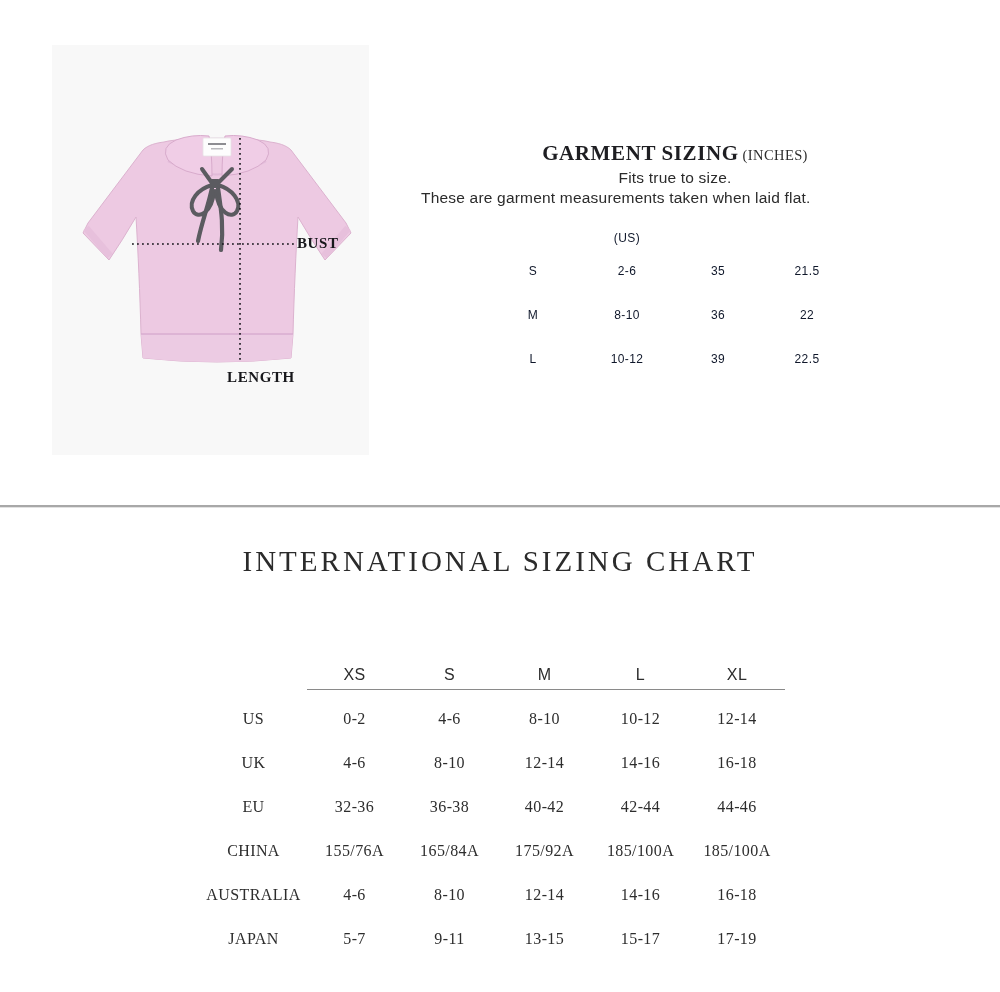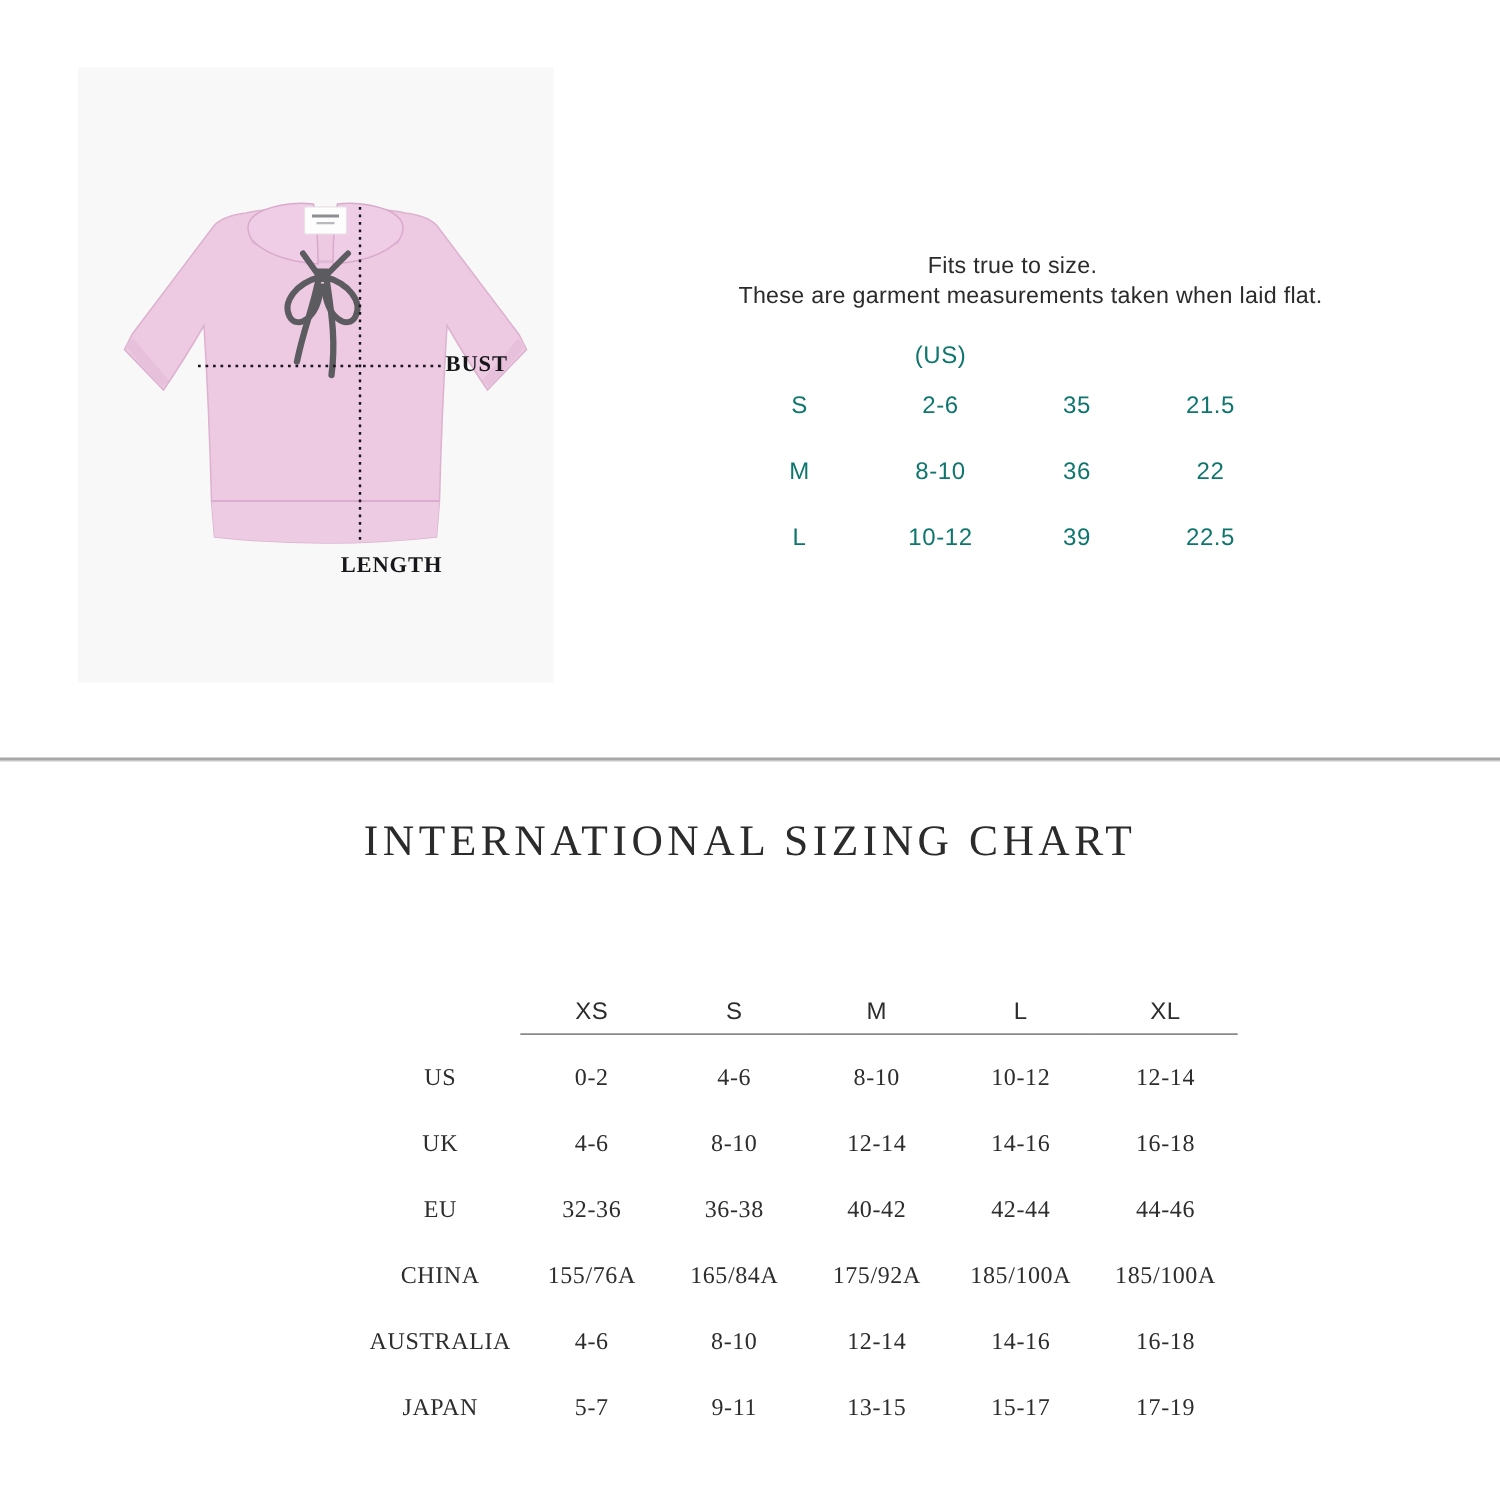--- a/index.html
+++ b/index.html
@@ -12,39 +12,39 @@
   .measure-label{font-family:"Liberation Serif",serif;font-weight:bold;font-size:15px;
                  letter-spacing:0.6px;color:#17171b;}
   #bust-label{left:245px;top:190px;}
   #length-label{left:168px;top:324px;width:82px;text-align:center;}
 
   
   #gs-title{left:460px;top:141px;width:430px;text-align:center;font-family:"Liberation Serif",serif;color:#1e1e22;}
   #gs-title .t1{font-weight:bold;font-size:21px;letter-spacing:0.6px;}
   #gs-title .t2{font-weight:normal;font-size:14.5px;letter-spacing:0.4px;color:#2d2d2d;}
   #gs-sub1{left:460px;top:169px;width:430px;text-align:center;font-size:15.5px;letter-spacing:0.2px;}
-  #gs-sub2{left:447px;top:189px;width:480px;text-align:center;font-size:15.5px;letter-spacing:0.2px;}
+  #gs-sub2{left:421px;top:189px;width:480px;font-size:15.5px;letter-spacing:0.2px;}
 
   table{border-collapse:collapse;}
   #gs-table{left:497px;top:227px;width:366px;table-layout:fixed;}
-  #gs-table td,#gs-table th{text-align:center;font-weight:normal;font-size:16px;
-        letter-spacing:0.4px;color:#0f766e;padding:0;}
+  #gs-table td,#gs-table th{text-align:center;font-weight:normal;font-size:12px;
+        letter-spacing:0.4px;color:#0f172a;padding:0;}
   #gs-table .hdr-top td{height:22px;}
   #gs-table .hdr td{height:31px;vertical-align:middle;border-bottom:1px solid #6e6e6e;}
   #gs-table .row td{height:44px;vertical-align:middle;}
 
   
   #divider{left:0;top:505px;width:1000px;height:2px;background:#a8a8a8;border-bottom:1px solid #e2e2e2;}
 
   
   #intl-title{left:0;top:545px;width:1000px;text-align:center;font-family:"Liberation Serif",serif;
               font-weight:normal;font-size:29px;letter-spacing:3px;color:#2b2b2b;}
   #intl-sub{left:0;top:597px;width:1000px;text-align:center;font-size:15.5px;line-height:20px;letter-spacing:0.2px;}
 
-  #intl-table{left:200px;top:660px;width:585px;table-layout:fixed;margin-left:40px;}
+  #intl-table{left:200px;top:660px;width:585px;table-layout:fixed;}
   #intl-table th,#intl-table td{text-align:center;font-weight:normal;font-size:16px;
         letter-spacing:0.4px;color:#2d2d2d;padding:0;}
   #intl-table thead th{height:29px;vertical-align:middle;}
   #intl-table thead th.lined{border-bottom:1px solid #8a8a8a;}
   #intl-table tbody td{height:44px;vertical-align:middle;font-family:Liberation Serif, serif;}
   #intl-table tbody tr:first-child td{padding-top:7px;}
 </style>
 </head>
 <body>
 
@@ -86,20 +86,24 @@
         <rect x="158" y="134" width="10" height="9" rx="2" fill="#5b5b60" stroke="none"></rect>
       </g>
 
       <path d="M80,199 L243,199" stroke="#17171b" stroke-width="1.6" stroke-dasharray="1.8 3.2" fill="none"></path>
       <path d="M188,93 L188,317" stroke="#17171b" stroke-width="1.6" stroke-dasharray="1.8 3.2" fill="none"></path>
     </svg>
     <span id="bust-label" class="abs measure-label">BUST</span>
     <span id="length-label" class="abs measure-label">LENGTH</span>
   </div>
 
+  <div id="gs-title" class="abs">
+    <span class="t1">GARMENT SIZING</span>
+    <span class="t2">(INCHES)</span>
+  </div>
   <div id="gs-sub1" class="abs">Fits true to size.</div>
   <div id="gs-sub2" class="abs">These are garment measurements taken when laid flat.</div>
 
   <table id="gs-table" class="abs">
     <colgroup>
         <col style="width:72px">
         <col style="width:116px">
         <col style="width:66px">
         <col style="width:112px">
       </colgroup>

